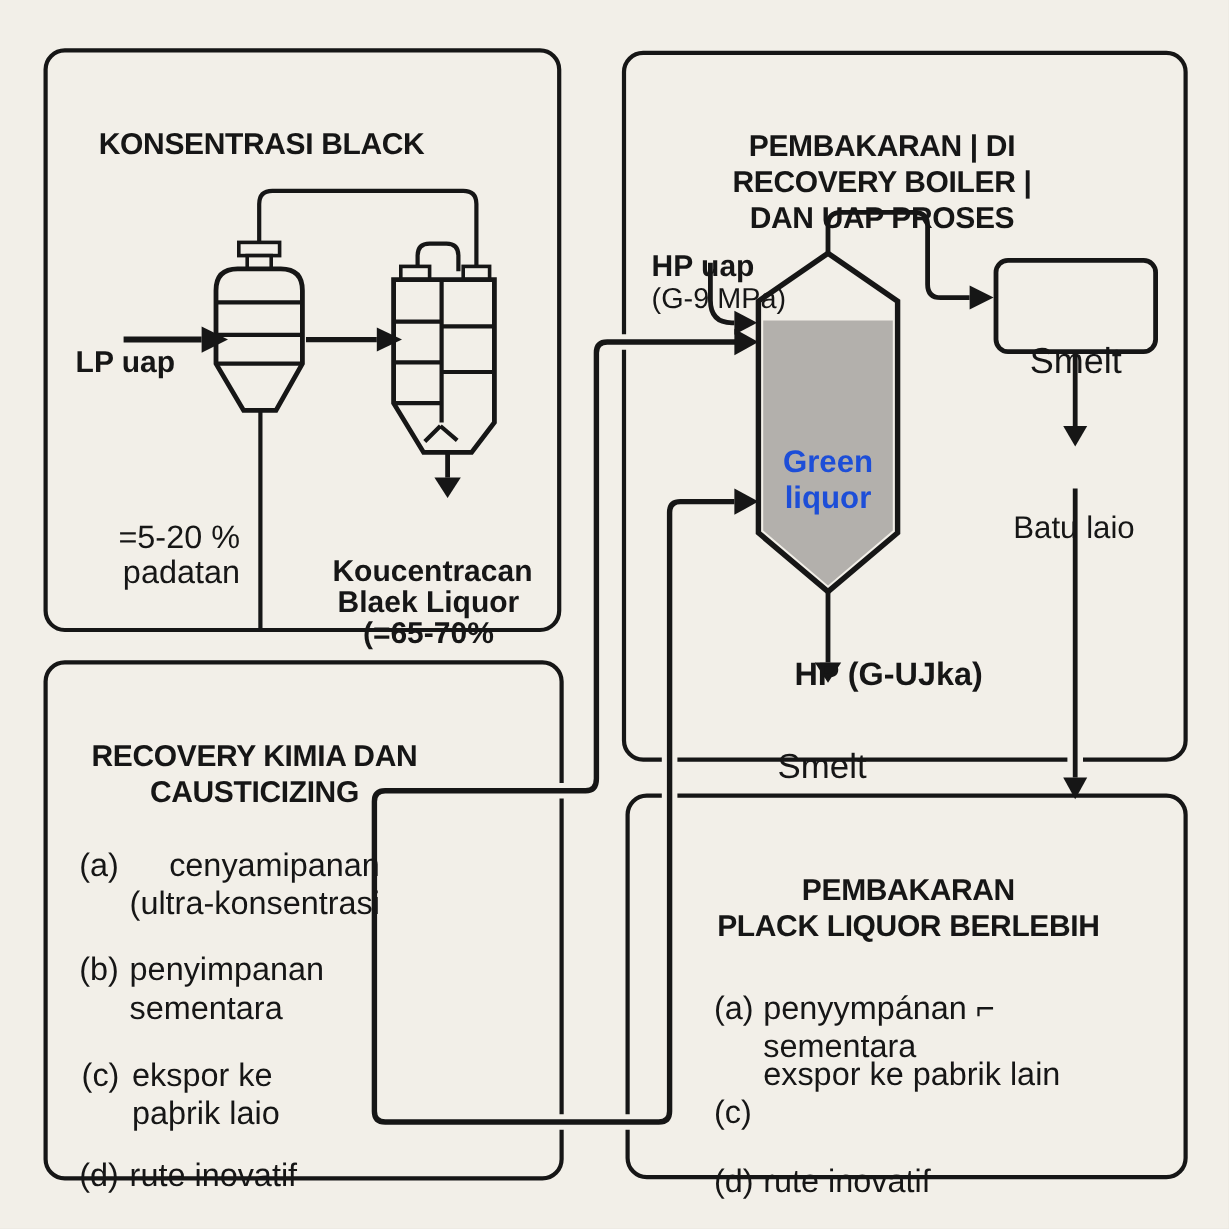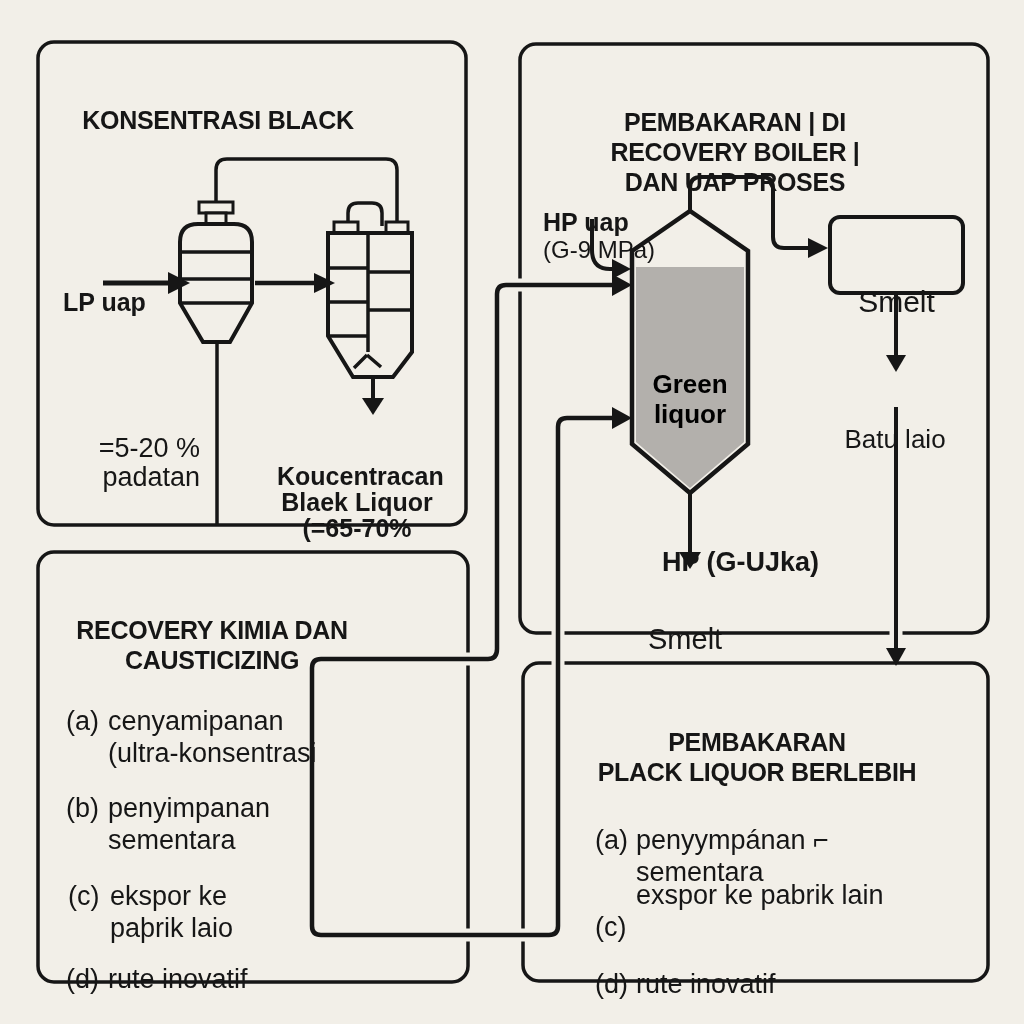--- a/index.html
+++ b/index.html
@@ -120,42 +120,42 @@
     <div>PEMBAKARAN | DI</div>
     <div>RECOVERY BOILER |</div>
     <div>DAN UAP PROSES</div>
   </div>
 
   <div class="t" style="left:543px;top:162px;line-height:27px;">
     <div class="b" style="font-size:25px;">HP uap</div>
     <div style="font-size:24px;">(G-9 MPa)</div>
   </div>
 
-  <div class="t ctr b" style="left:640px;top:322px;width:100px;font-size:26px;line-height:30px;color:#000000;">
+  <div class="t ctr b" style="left:640px;top:322px;width:100px;font-size:26px;line-height:30px;color:#1d4ed8;">
     <div>Green</div>
     <div>liquor</div>
   </div>
 
   <div class="t ctr" style="left:830px;top:238px;width:133px;font-size:30px;">Smelt</div>
 
   <div class="t ctr" style="left:815px;top:377px;width:160px;font-size:26px;">Batu laio</div>
 
   <div class="t b" style="left:662px;top:500px;font-size:27px;">HP (G-UJka)</div>
 
   <div class="t" style="left:648px;top:576px;font-size:29px;">Smelt</div>
 
   <div class="t ttl" style="left:52px;top:568px;width:320px;">
     <div>RECOVERY KIMIA DAN</div>
     <div>CAUSTICIZING</div>
   </div>
 
   <div class="t itm" style="left:66px;top:658px;">
     <span>(a)</span>
   </div>
-  <div class="t itm" style="left:108px;top:658px;">
+  <div class="t itm" style="left:108px;top:658px;text-align:right;">
     <div>cenyamipanan</div>
     <div>(ultra-konsentrasi</div>
   </div>
 
   <div class="t itm" style="left:66px;top:745px;">
     <span>(b)</span>
   </div>
   <div class="t itm" style="left:108px;top:745px;">
     <div>penyimpanan</div>
     <div>sementara</div>

